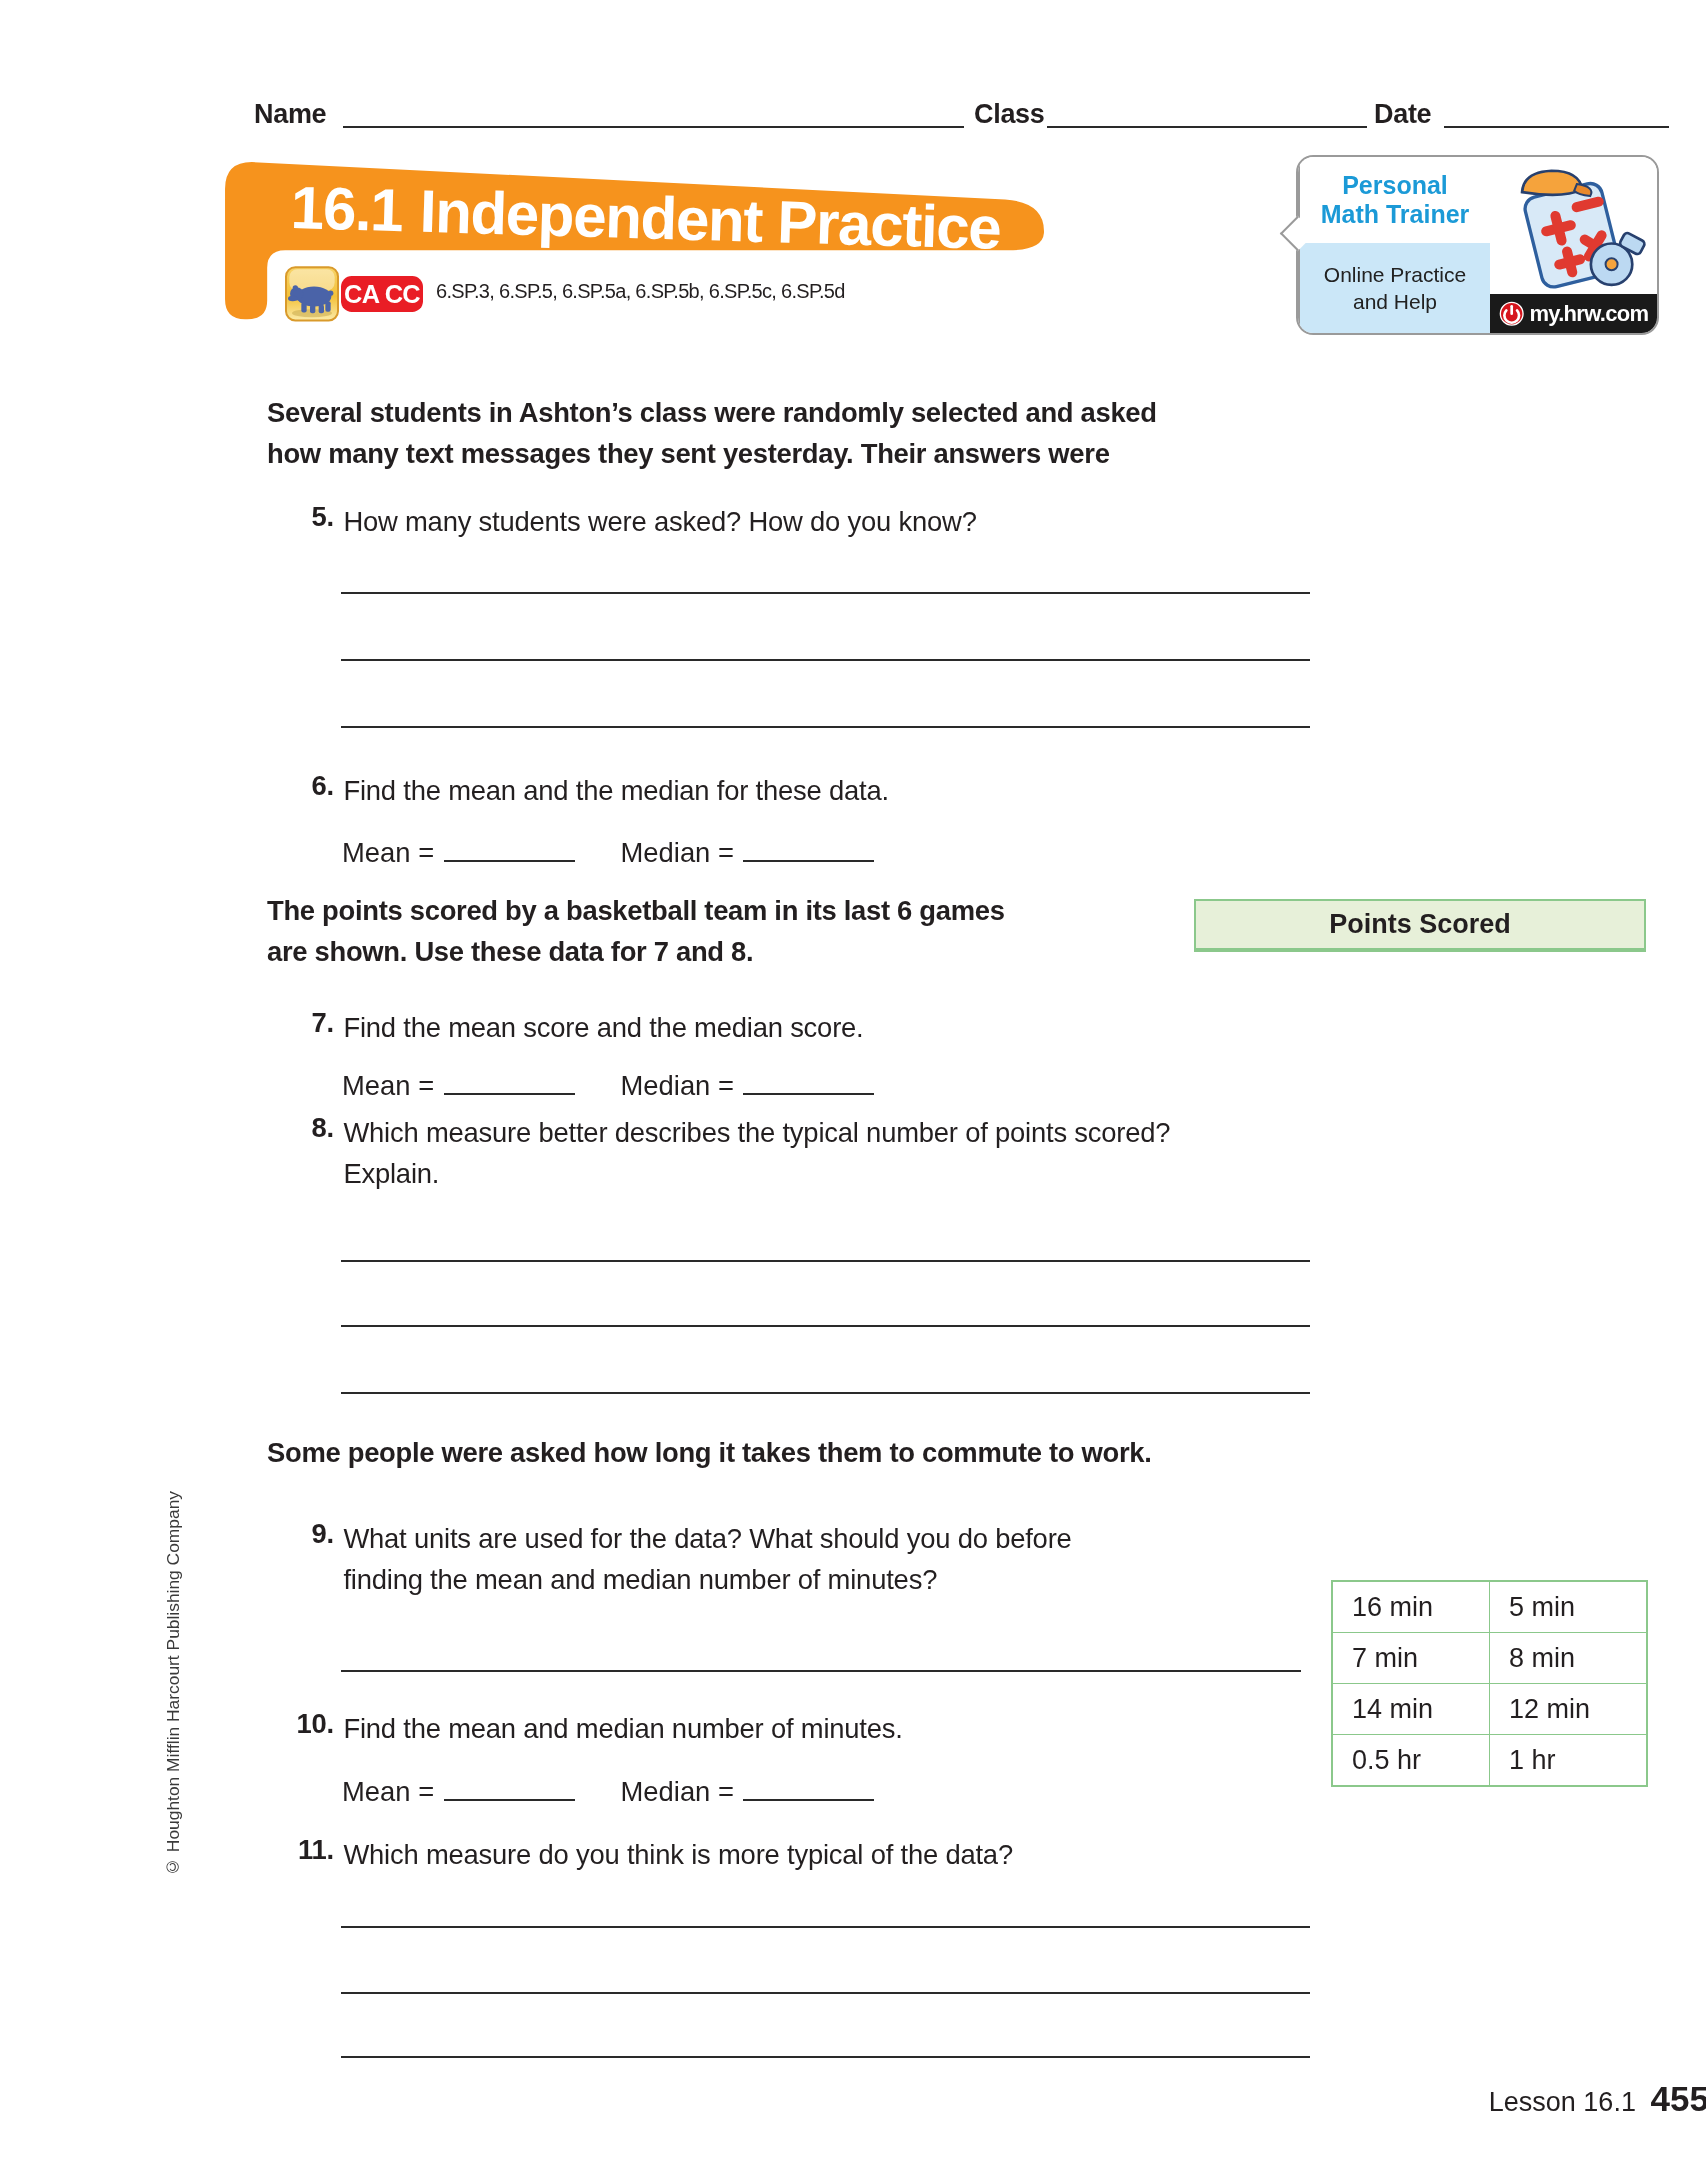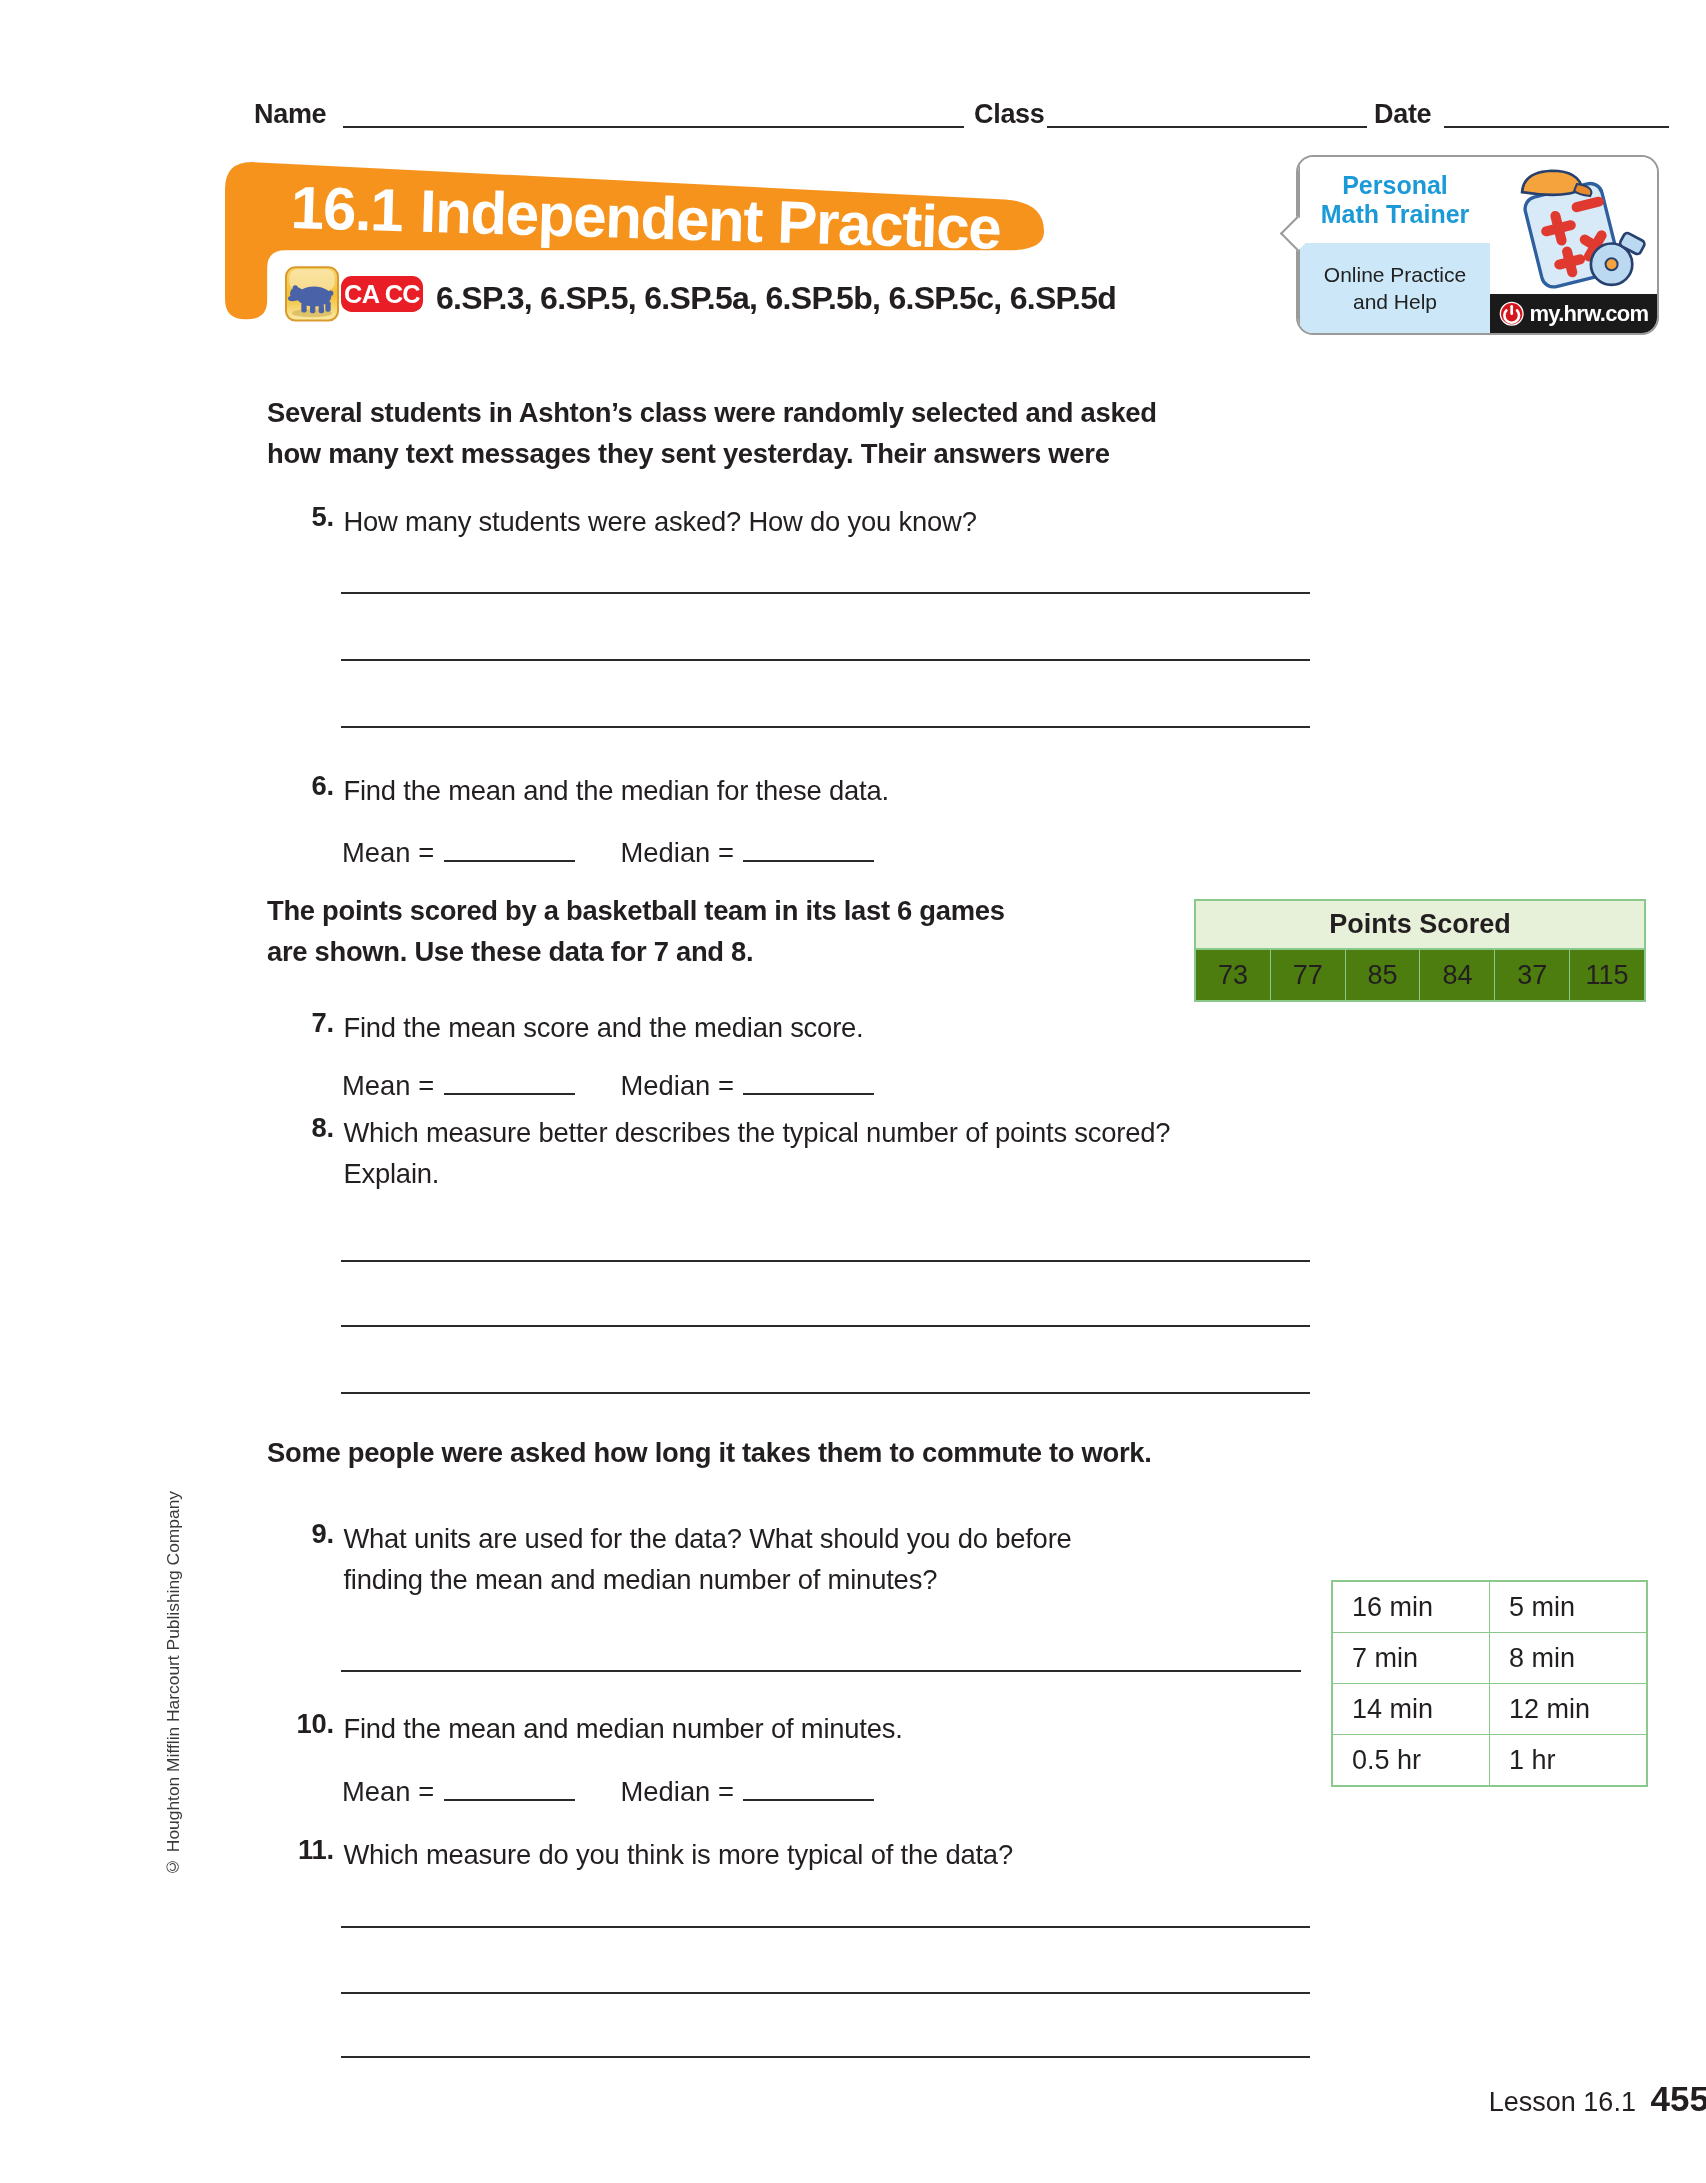--- a/index.html
+++ b/index.html
@@ -12,21 +12,21 @@
   .hline{position:absolute;top:126px;height:0;border-top:2px solid #2A2A2A;}
 
   
   #banner-svg{position:absolute;left:181px;top:154px;}
   #banner-title{position:absolute;left:256px;top:173px;font-size:60px;font-weight:bold;color:#fff;
                 letter-spacing:-1.3px;transform:rotate(1.7deg);transform-origin:left top;white-space:nowrap;}
   #banner-title .lesson-num{margin-right:17.4px;}
   #ca-badge{position:absolute;left:305px;top:276px;width:82px;height:36px;background:#E91D25;border-radius:10.7px;
             display:flex;align-items:center;justify-content:center;color:#fff;font-weight:bold;
             font-size:25.4px;letter-spacing:-0.7px;}
-  #standards{position:absolute;left:400px;top:280px;font-size:32px;font-weight:bold;letter-spacing:-0.7px;}
+  #standards{position:absolute;left:400px;top:280px;font-size:20px;font-weight:normal;letter-spacing:-0.7px;}
 
   
   #pmt{position:absolute;left:1260px;top:155px;width:363px;height:180px;background:#fff;
        border:2.7px solid #9A9A9A;border-radius:17.4px;overflow:hidden;display:flex;box-sizing:border-box;}
   #pmt-left{width:167px;position:relative;background:#fff;flex:none;}
   #pmt-bar{position:absolute;left:0;right:0;bottom:0;height:39px;background:#1A1A1A;display:flex;
            align-items:center;justify-content:center;}
   #pmt-url{color:#fff;font-weight:bold;font-size:22px;margin-left:5.4px;letter-spacing:-0.7px;}
   #pmt-right{flex:1;display:flex;flex-direction:column;border-left:2px solid #9A9A9A;}
   #pmt-title{height:86px;display:flex;flex-direction:column;align-items:center;justify-content:center;
@@ -182,28 +182,20 @@
     <span>Mean =</span><span class="blank"></span><span class="medlabel">Median =</span><span class="blank"></span>
   </div>
 
   <div class="sect" style="top:890px;">
     <div>The points scored by a basketball team in its last 6 games</div>
     <div>are shown. Use these data for 7 and 8.</div>
   </div>
 
   <div id="pts">
     <div id="pts-head">Points Scored</div>
-    <div id="pts-row">
-      <div class="cell">73</div>
-      <div class="cell">77</div>
-      <div class="cell">85</div>
-      <div class="cell">84</div>
-      <div class="cell">37</div>
-      <div class="cell">115</div>
-    </div>
   </div>
 
   <div class="q" style="top:1007px;">
     <span class="qnum">7.</span><span class="qtext">Find the mean score and the median score.</span>
   </div>
   <div class="mm" style="top:1066px;">
     <span>Mean =</span><span class="blank"></span><span class="medlabel">Median =</span><span class="blank"></span>
   </div>
 
   <div class="q" style="top:1112px;">

